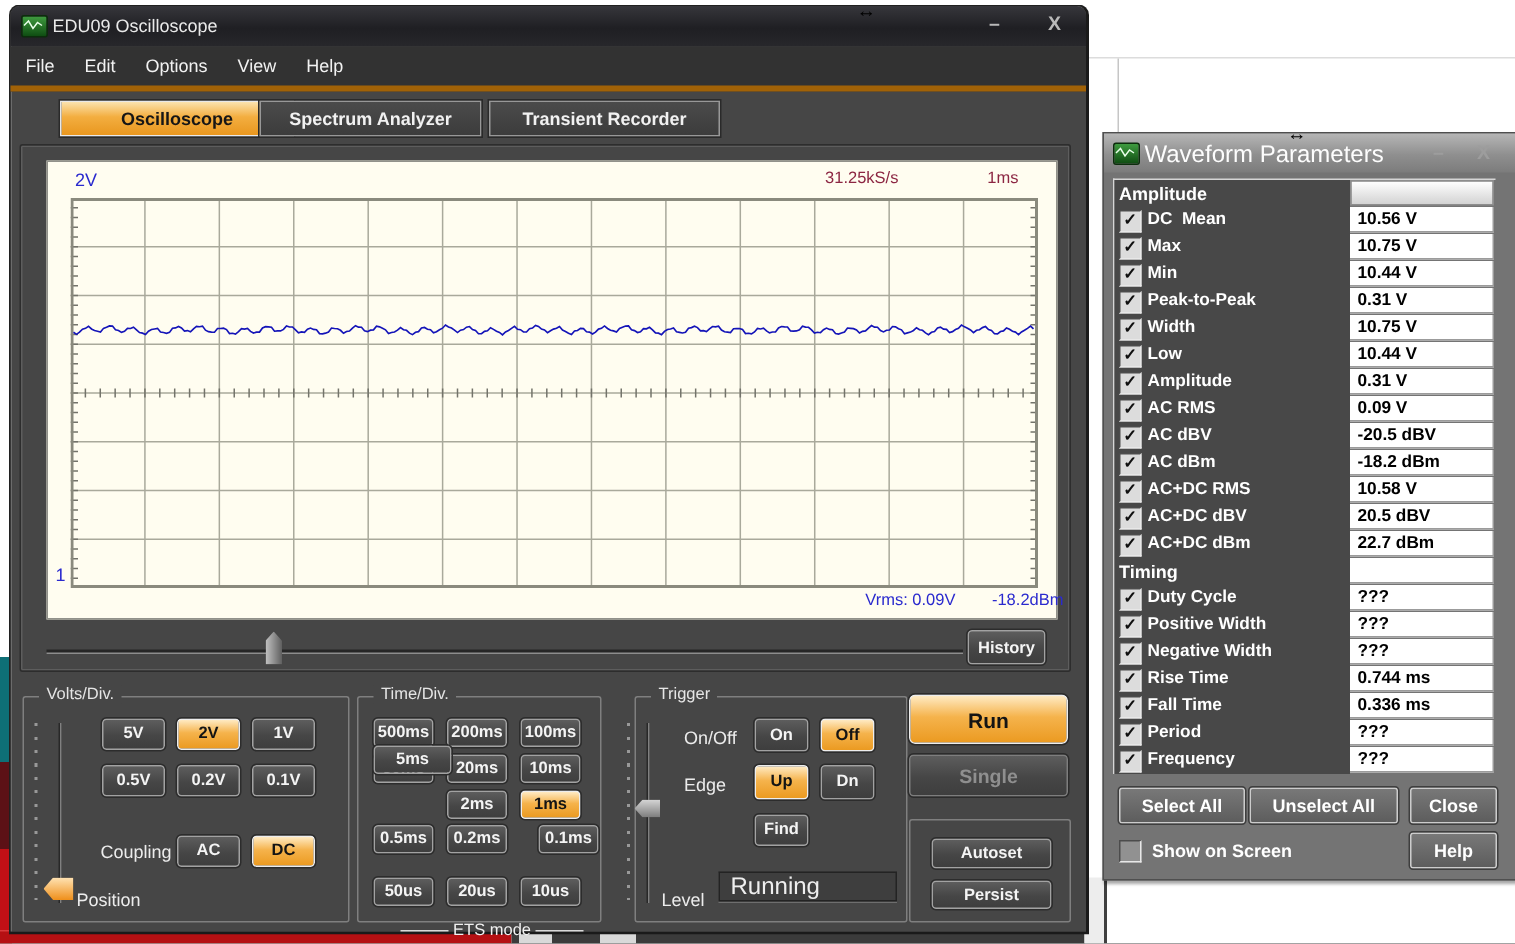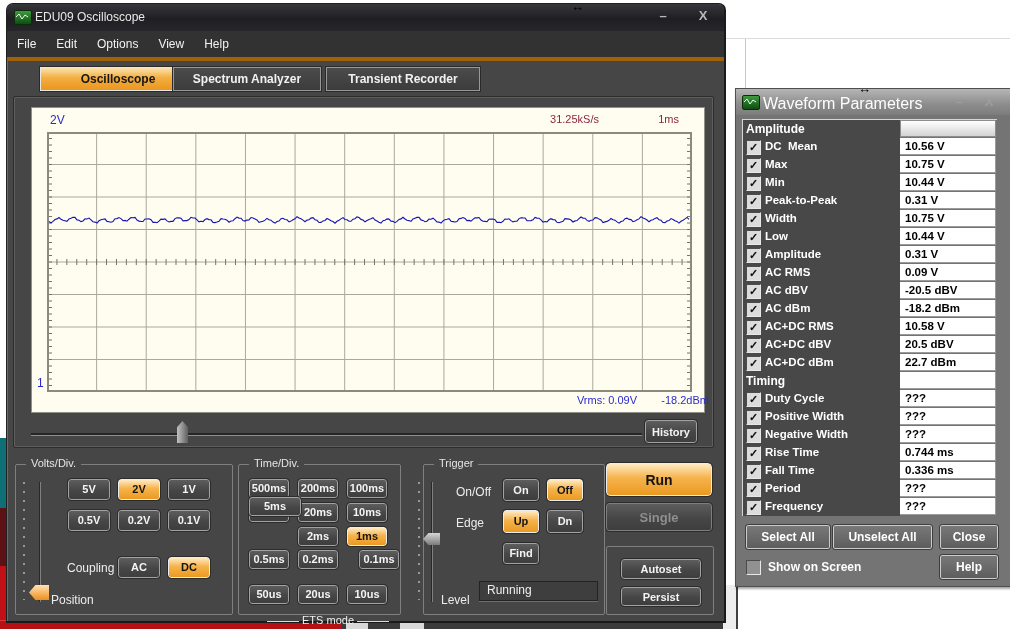--- a/index.html
+++ b/index.html
@@ -46,21 +46,21 @@
     font-weight:bold;font-size:11px;text-align:center;box-sizing:border-box;}
   .btn.active{background:linear-gradient(#ffeac2,#f5b34c 45%,#eb9a21);color:#141414;border-color:#ededed;}
   .btn.disabled{color:#8f8f8f;border-color:#7e7e7e;}
   .ctl-label{position:absolute;color:#ececec;font-size:12px;}
   .vticks{position:absolute;width:2px;background-image:repeating-linear-gradient(to bottom,#999 0 2px,transparent 2px 9px);}
   .vtrack{position:absolute;width:1px;background:#282828;border-right:1px solid #808080;}
   .arrow-left{position:absolute;clip-path:polygon(100% 0,100% 100%,32% 100%,0 50%,32% 0);}
   #ets-divider{position:absolute;color:#f0f0f0;font-size:11px;}
   #ets-divider .line{display:inline-block;width:32px;height:1px;background:#d9d9d9;vertical-align:middle;margin:0 3px;}
   #running-box{left:472px;top:577px;width:110px;height:17px;background:#3e3e3e;
-    border:1px solid #232323;box-shadow:0 1px 0 #6e6e6e;color:#eee;font-size:12px;padding:1px 0 0 7px;box-sizing:content-box;}
+    border:1px solid #232323;box-shadow:0 1px 0 #6e6e6e;color:#eee;font-size:16px;padding:1px 0 0 7px;box-sizing:content-box;}
   #run-button{left:599px;top:459px;width:106px;height:33px;font-size:14px;line-height:31px;border-radius:4px;}
   #single-button{left:599px;top:499px;width:106px;height:28px;font-size:13px;line-height:26px;}
 
   
   #params-window{left:735px;top:88px;width:274px;height:497px;background:#747474;
     border:1px solid #4f4f4f;box-shadow:1px 2px 2px rgba(0,0,0,.35);}
   #params-titlebar{left:0;top:0;width:100%;height:26px;
     background:linear-gradient(#b6b6b6,#8f8f8f 55%,#7c7c7c);color:#fdfdfd;}
   #params-titlebar .title{position:absolute;left:27px;top:6px;font-size:16px;}
   .winbtn.faint{color:#9d9d9d;}

